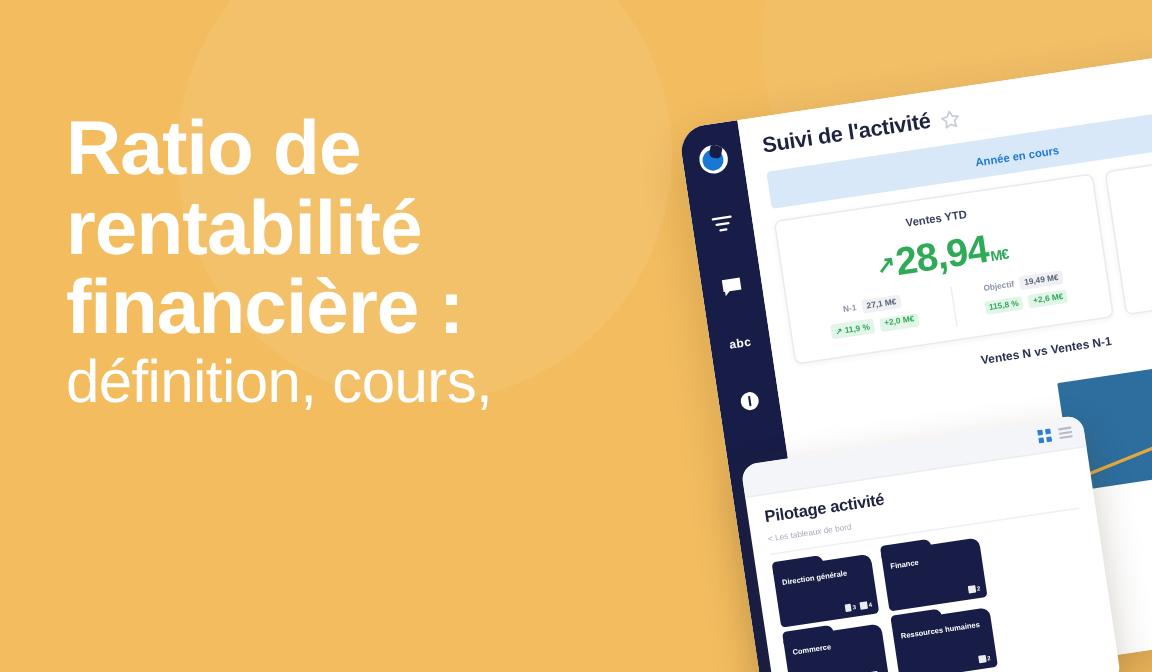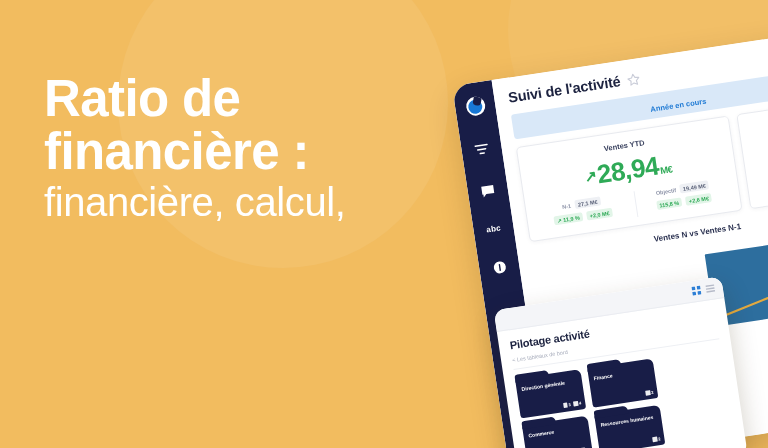--- a/index.html
+++ b/index.html
@@ -330,22 +330,23 @@
   }
 </style>
 </head>
 <body>
 
 <div id="deco-circle"></div>
 <div id="deco-circle-2"></div>
 
 <div id="headline">
   <div class="hl-bold">Ratio de</div>
+  <div class="hl-bold">rentabilité</div>
   <div class="hl-bold">financière :</div>
-  <div class="hl-light">financière, calcul,</div>
+  <div class="hl-light">définition, cours,</div>
 </div>
 
 <div id="mockup">
 
   <div class="app-window">
 
     <div class="app-sidebar">
       <div class="sb-logo"></div>
 
       <div class="sb-ico">

